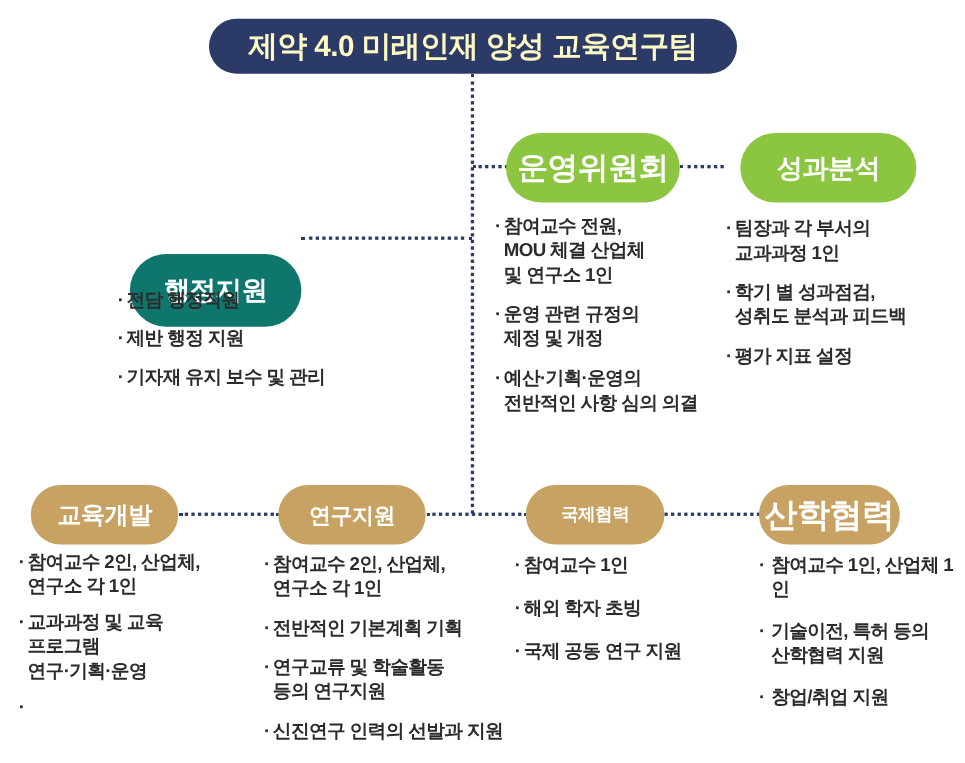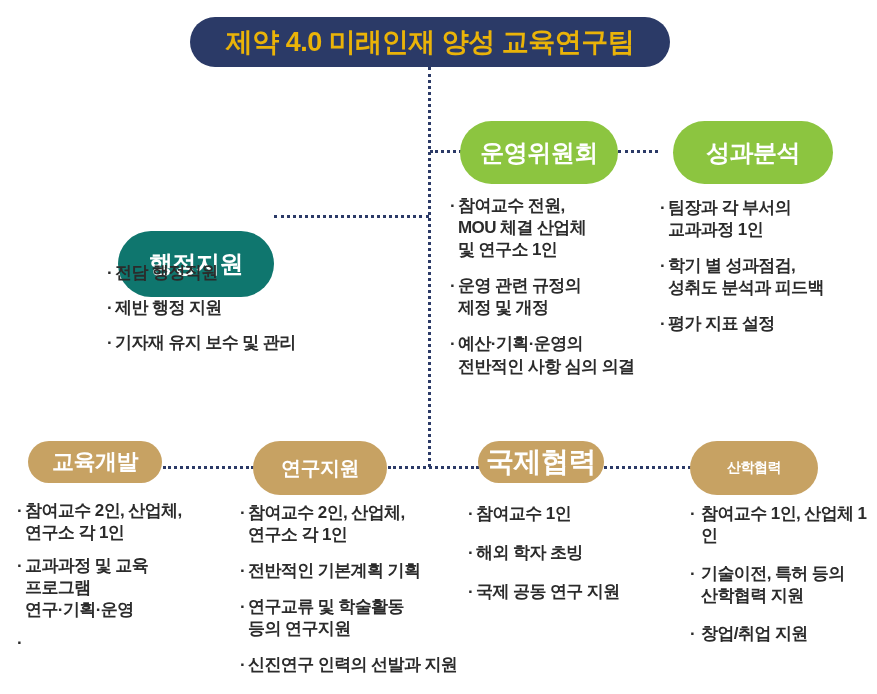--- a/index.html
+++ b/index.html
@@ -5,47 +5,47 @@
   html,body { margin:0; padding:0; background:#ffffff; }
   .stage {
     position:relative; width:877px; height:694px; background:#ffffff;
     font-family:"Liberation Sans", sans-serif; overflow:hidden;
   }
   
   .title-box {
     position:absolute; left:190px; top:17px; width:480px; height:50px;
     background:#2b3a67; border-radius:25px;
     display:flex; align-items:center; justify-content:center;
-    color:#eab308; font-size:27px; font-weight:700; letter-spacing:-0.5px;
+    color:#fef9c3; font-size:27px; font-weight:700; letter-spacing:-0.5px;
   }
   
   .vline { position:absolute; width:0; border-left:3px dotted #2b3a67; }
   .hline { position:absolute; height:0; border-top:3px dotted #2b3a67; }
   .v-main   { left:428px; top:67px;  height:400px; }
   .h-steer  { left:430px; top:150px; width:32px; }
   .h-steer2 { left:618px; top:150px; width:40px; }
   .h-admin  { left:274px; top:215px; width:155px; }
   .h-bot1   { left:163px; top:466px; width:91px;  }
   .h-bot2   { left:388px; top:466px; width:91px;  }
   .h-bot3   { left:604px; top:466px; width:87px;  }
   
   .pill {
     position:absolute; display:flex; align-items:center; justify-content:center;
     color:#ffffff; font-weight:700; letter-spacing:-0.5px;
   }
   .pill-green { background:#8cc540; }
   .pill-gray  { background:#0f766e;margin-top:48px; }
   .pill-tan   { background:#c7a263; }
-  .pill-steering    { left:460px; top:121px; width:158px; height:63px; border-radius:32px; font-size:24px; }
+  .pill-steering    { left:460px; top:121px; width:158px; height:63px; border-radius:32px; font-size:28px; }
   .pill-performance { left:673px; top:121px; width:160px; height:63px; border-radius:32px; font-size:24px; }
   .pill-admin       { left:118px; top:183px; width:156px; height:66px; border-radius:33px; font-size:24px; }
-  .pill-edu         { left:28px;  top:441px; width:134px; height:42px; border-radius:27px; font-size:22px;text-align:center; }
+  .pill-edu         { left:28px;  top:441px; width:134px; height:54px; border-radius:27px; font-size:22px;text-align:center; }
   .pill-research    { left:253px; top:441px; width:134px; height:54px; border-radius:27px; font-size:20px; }
-  .pill-intl        { left:478px; top:441px; width:126px; height:42px; border-radius:27px; font-size:28px;font-family:Liberation Serif, serif; }
-  .pill-industry    { left:690px; top:441px; width:128px; height:54px; border-radius:27px; font-size:14px; }
+  .pill-intl        { left:478px; top:441px; width:126px; height:54px; border-radius:27px; font-size:16px;font-family:Liberation Serif, serif; }
+  .pill-industry    { left:690px; top:441px; width:128px; height:54px; border-radius:27px; font-size:30px; }
   
   .bullet-list {
     position:absolute; margin:0; padding:0; list-style:none;
     color:#2b2b2b; font-size:17px; font-weight:600; line-height:1.3;
     letter-spacing:-0.6px;
   }
   .bullet-item { display:flex; margin:0 0 14px 0; }
   .bullet-dot  { flex:0 0 auto; margin-right:3px; }
   .bullet-text { white-space:pre-line; }
   .list-steering    { left:450px; top:195px; width:215px; }

